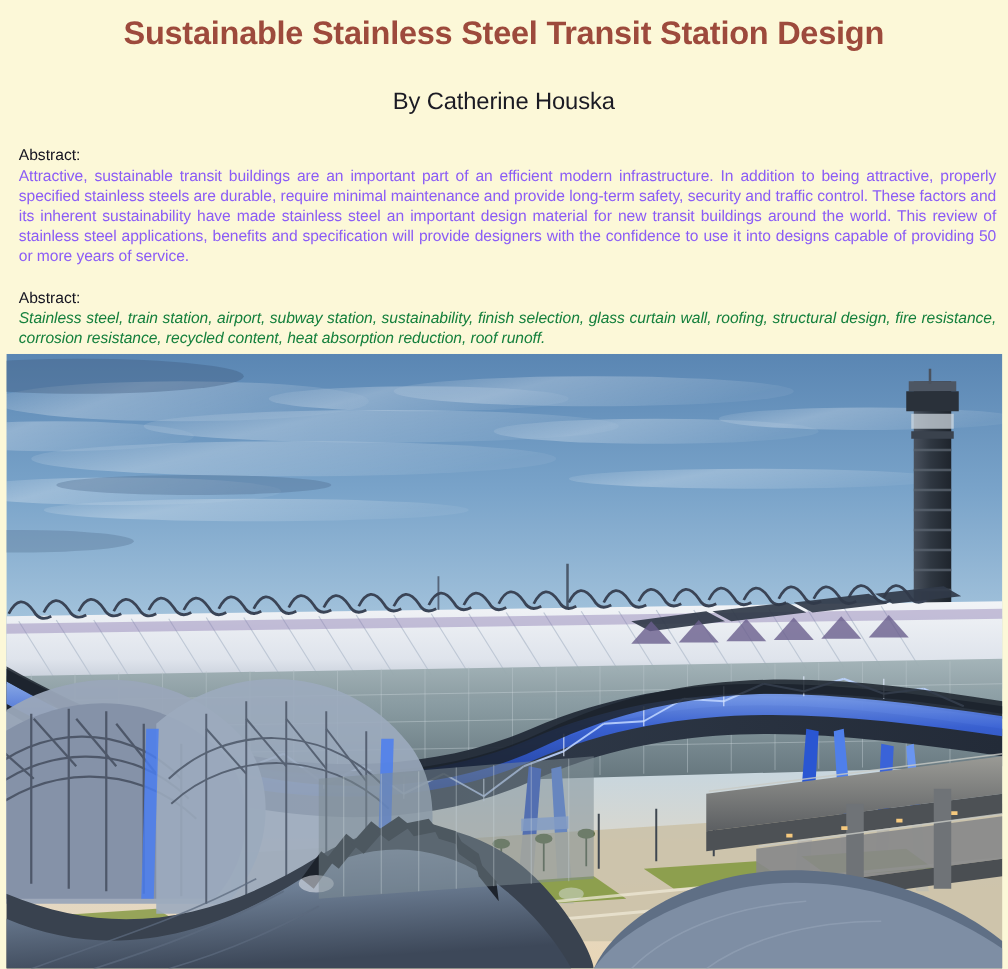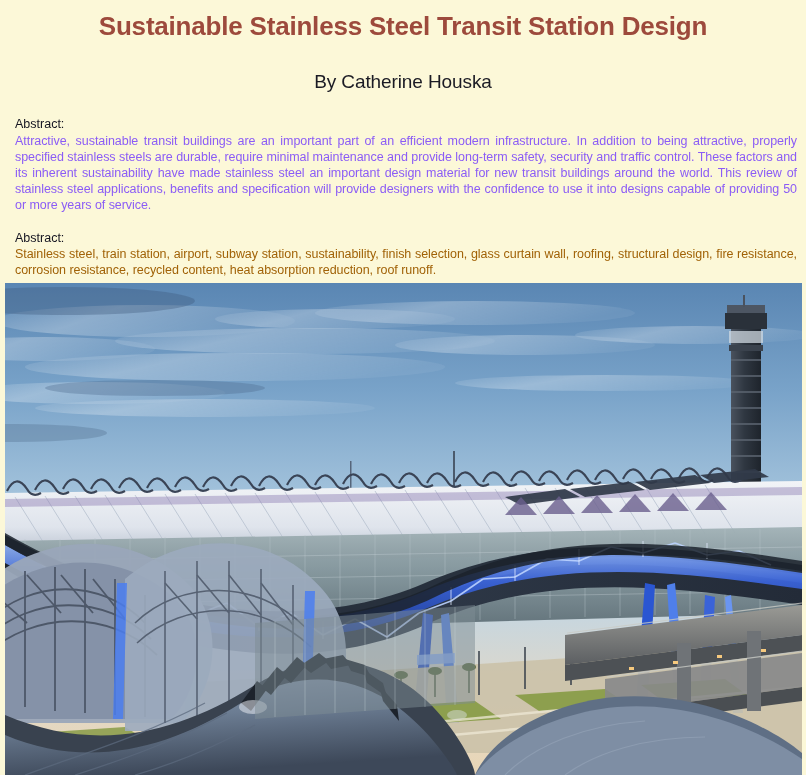--- a/index.html
+++ b/index.html
@@ -52,22 +52,23 @@
   .abstract-body {
     font-size: 12.5px;
     color: #8b5cf6;
     text-align: justify;
     margin: 0;
     line-height: 1.28;
     letter-spacing: -0.05px;
   }
   .keywords-body {
     font-size: 12.5px;
-    color: #a16207;
+    color: #15803d;
     text-align: justify;
+    font-style: italic;
     margin: 0;
     line-height: 1.28;
     letter-spacing: -0.05px;
   }
   .keywords-label {
     padding-top: 18px;
   }
   .figure {
     position: absolute;
     left: 5px;

